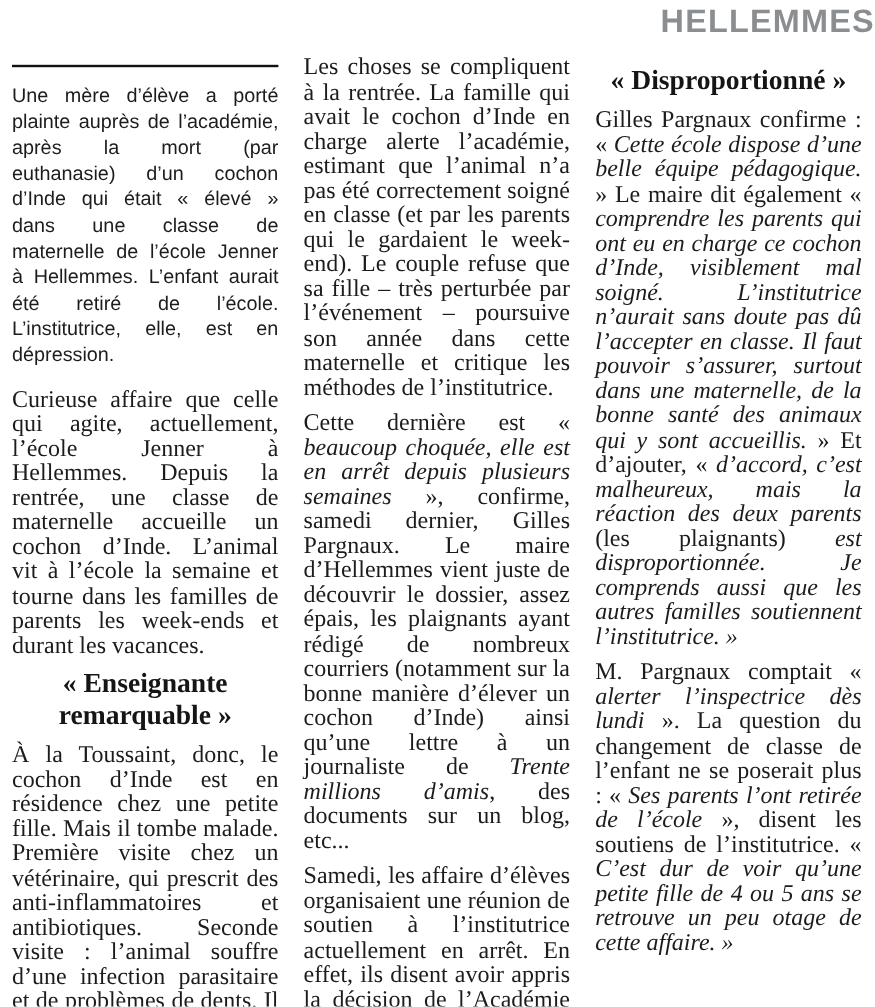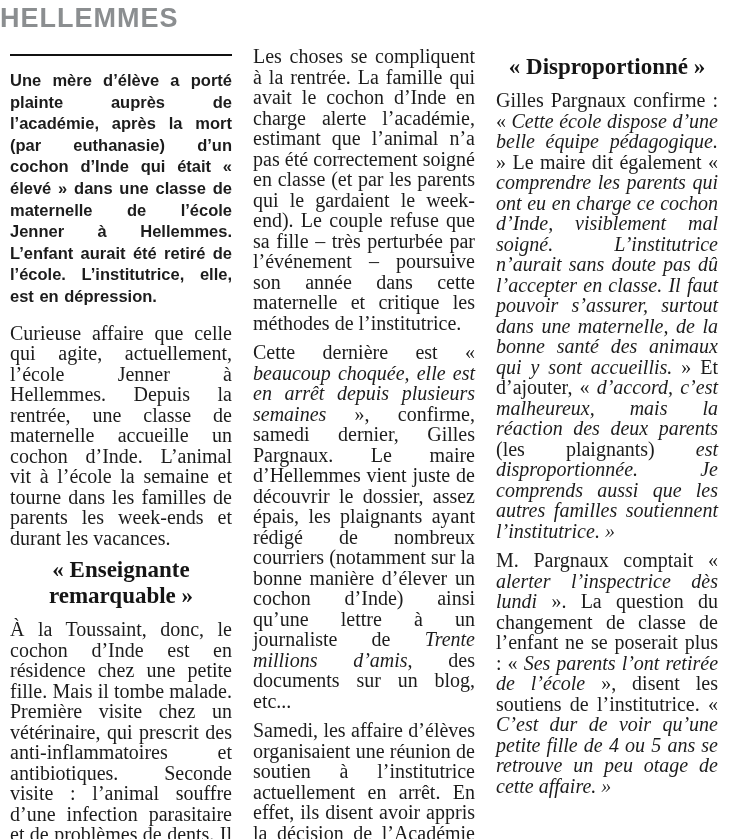--- a/index.html
+++ b/index.html
@@ -5,21 +5,21 @@
   html, body { margin: 0; padding: 0; background: #ffffff; }
   .page {
     position: relative;
     width: 729px;
     height: 839px;
     overflow: hidden;
     background: #fff;
     color: #1c1c1c;
     font-family: "Liberation Serif", serif;
   }
-  .header { text-align: left; padding-top: 3px; }
+  .header { text-align: right; padding-top: 3px; margin-left: 28px; }
   .kicker {
     font-family: "Liberation Sans", sans-serif;
     font-weight: bold;
     font-size: 27px;
     line-height: 30px;
     letter-spacing: 1px;
     color: var(--kicker-color, #8b8e90);
   }
   .headline-wrap { margin-top: 1px; }
   .headline {
@@ -46,21 +46,21 @@
     hyphens: auto;
     -webkit-hyphens: auto;
   }
   .rule {
     border: none;
     border-top: 2px solid var(--rule-color, #111);
     margin: 8px 0 14px 0;
   }
   .lead {
     font-family: "Liberation Sans", sans-serif;
-    font-weight: bold;
+    font-weight: normal;
     font-size: 16.5px;
     line-height: 21.6px;
     margin: 0 0 15px 0;
     word-spacing: 1px;
   }
   .body-para {
     font-size: 20px;
     line-height: 20.5px;
     margin: 0 0 9px 0;
   }

